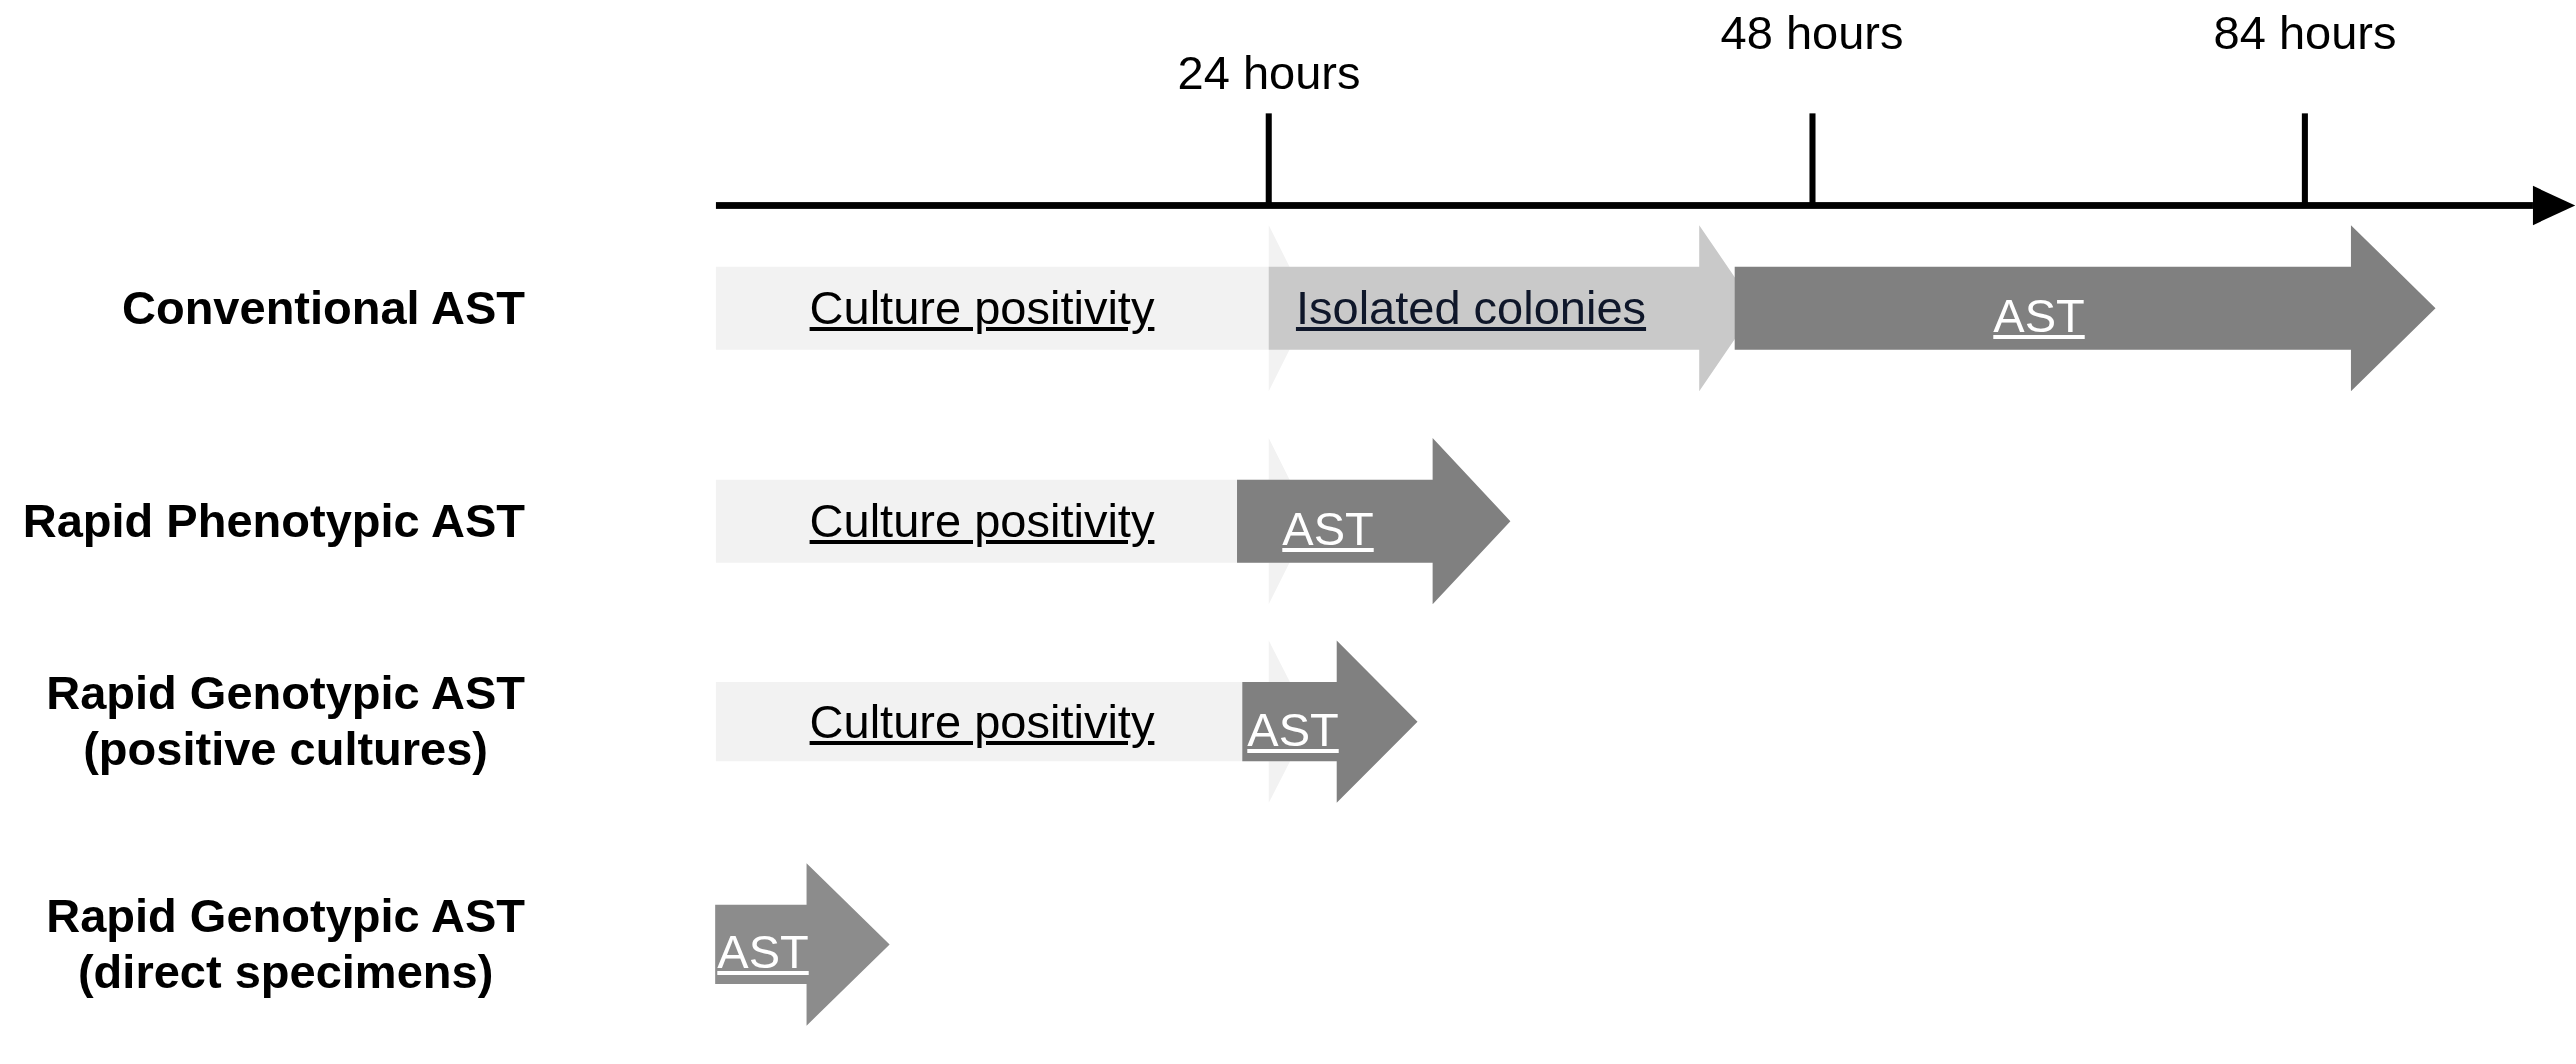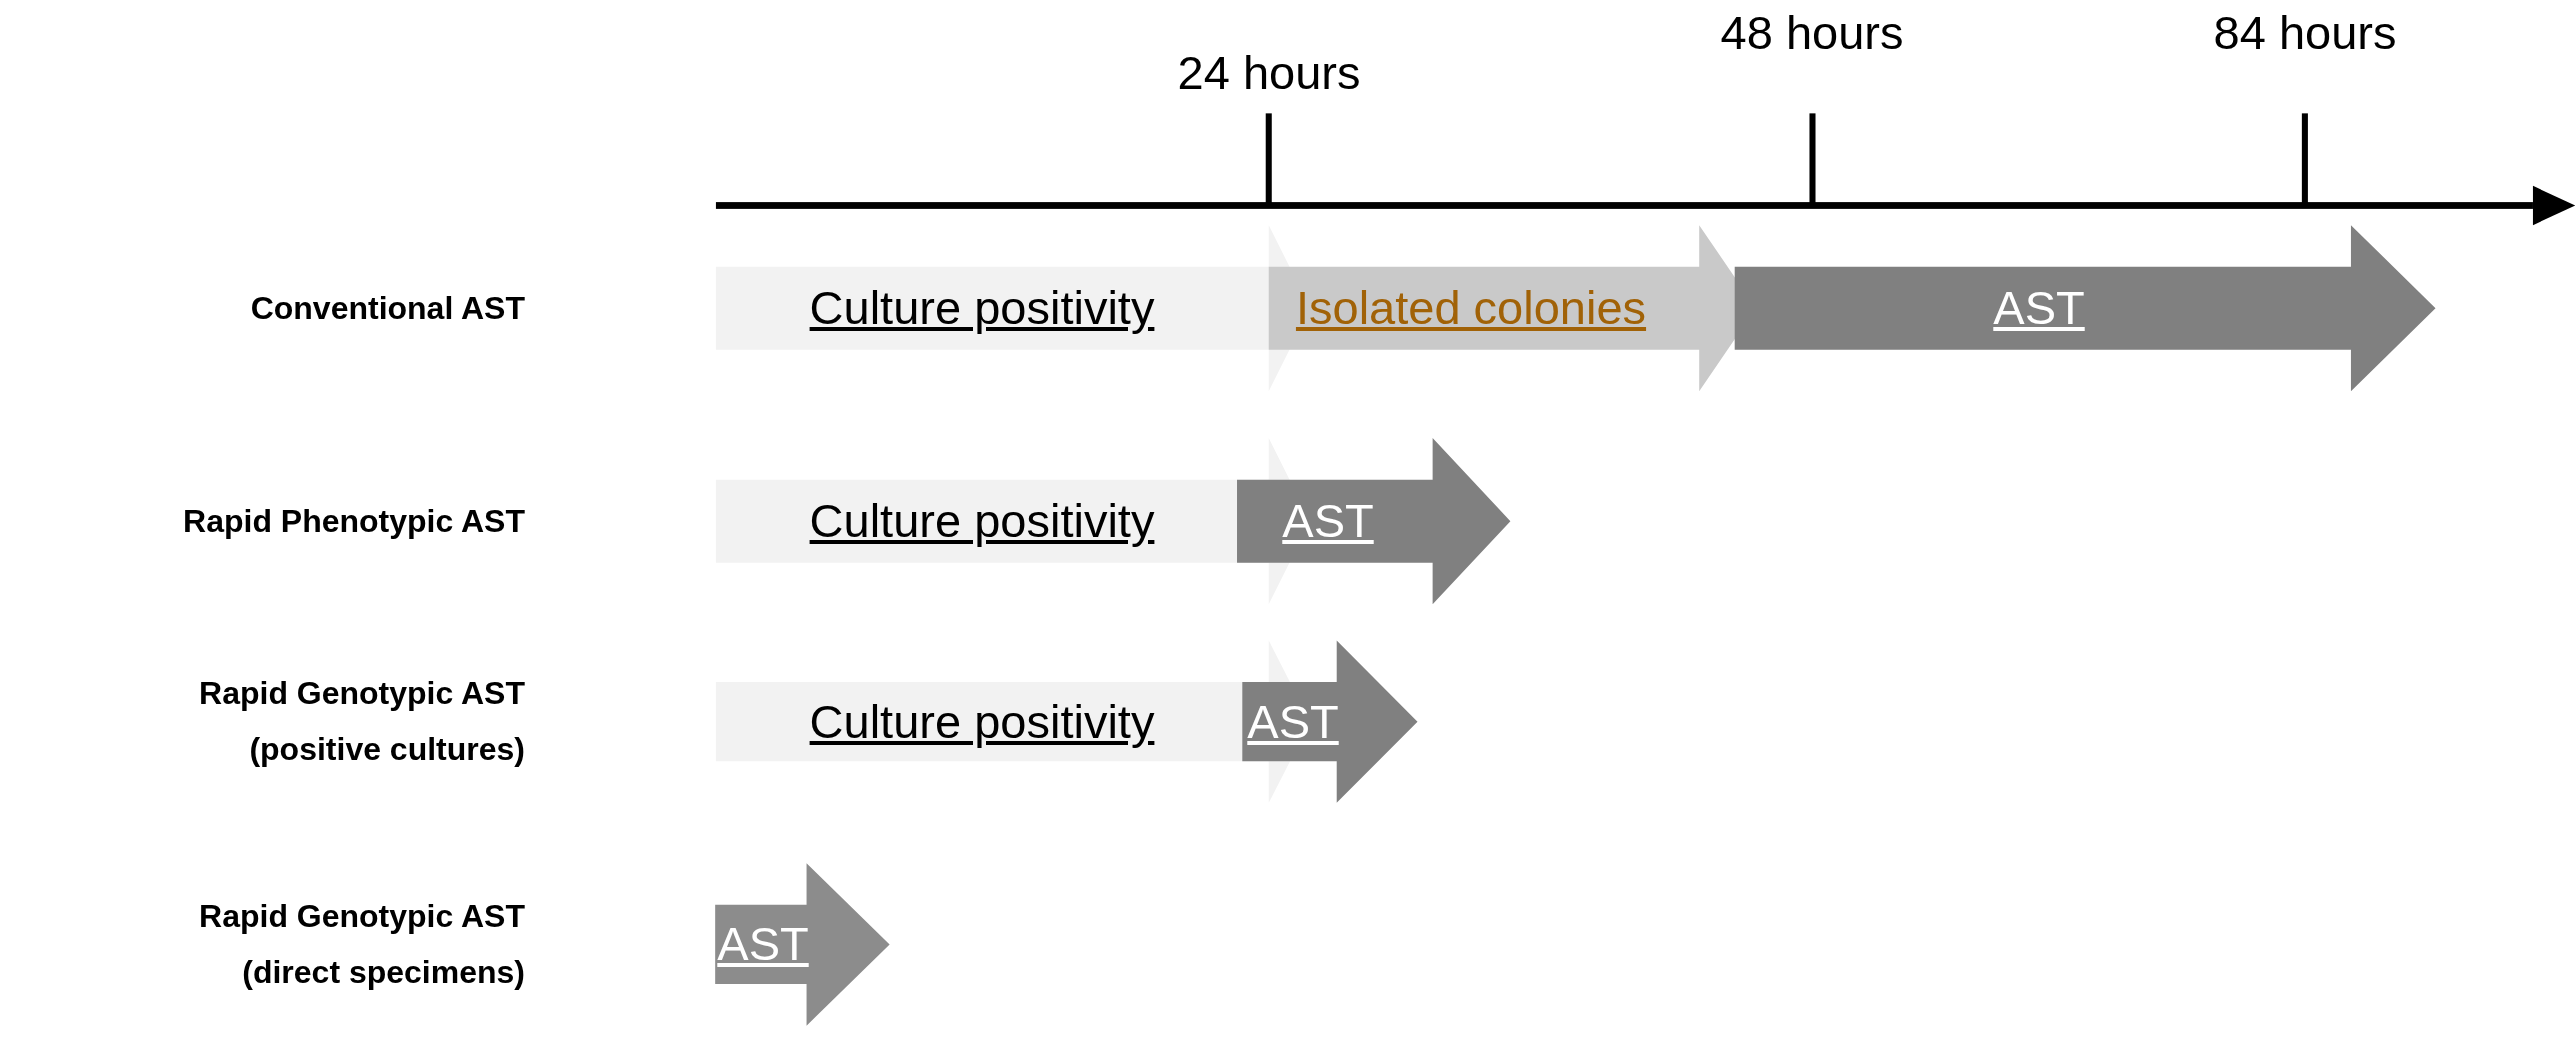--- a/index.html
+++ b/index.html
@@ -25,24 +25,24 @@
     position: absolute;
     font-size: 47px;
     line-height: 47px;
     color: #000000;
     white-space: nowrap;
     transform: translateX(-50%);
     font-weight: 400;
   }
   .row-label {
     position: absolute;
-    text-align: right;
+    text-align: center;
     white-space: nowrap;
     color: #000000;
-    font-size: 32px;
+    font-size: 47px;
     line-height: 56px;
   }
   .row-label .ln1 { font-weight: bold; display: block; }
   .row-label .ln2 { font-weight: 700; display: block; }
 
   svg.layer {
     position: absolute;
     left: 0; top: 0;
     width: 2576px;
     height: 1065px;
@@ -51,21 +51,21 @@
   .bar-text {
     position: absolute;
     font-size: 47px;
     line-height: 44px;
     white-space: nowrap;
     transform: translate(-50%, -50%);
     pointer-events: none;
     text-decoration: underline;
   }
   .bar-text.dark { color: #000000; }
-  .bar-text.light { color: #ffffff; }
+  .bar-text.light { color: #ffffff; margin-top: 8px; }
 </style>
 </head>
 <body>
 
 <div id="figure">
 
   <svg class="layer" id="vector-layer" viewBox="0 0 3411 1410">
       <rect x="948" y="267.5" width="2406" height="9" fill="#000000"></rect>
       <polygon points="3354,246 3410,272 3354,298" fill="#000000"></polygon>
       <rect x="1676" y="150" width="8" height="122" fill="#000000"></rect>
@@ -82,21 +82,21 @@
     </svg>
 
   <div id="text-layer">
       <div class="tick-label" style="left: 1269px; top: 9px; margin-top: 40px;">24 hours</div>
       <div class="tick-label" style="left: 1812px; top: 9px;">48 hours</div>
       <div class="tick-label" style="left: 2305px; top: 9px;">84 hours</div>
       <div class="row-label" style="right: 2051px; top: 280px;">
         <span class="ln1">Conventional AST</span>
       </div>
       <div class="bar-text dark" style="left: 982px; top: 308px; color: rgb(0, 0, 0);">Culture positivity</div>
-      <div class="bar-text dark" style="left: 1471px; top: 308px; color: #a16207;">Isolated colonies</div>
+      <div class="bar-text dark" style="left: 1471px; top: 308px; color: #0f172a;">Isolated colonies</div>
       <div class="bar-text light" style="left: 2039px; top: 308px; color: rgb(255, 255, 255);">AST</div>
       <div class="row-label" style="right: 2051px; top: 493px;">
         <span class="ln1">Rapid Phenotypic AST</span>
       </div>
       <div class="bar-text dark" style="left: 982px; top: 521px; color: rgb(0, 0, 0);">Culture positivity</div>
       <div class="bar-text light" style="left: 1328px; top: 521px; color: rgb(255, 255, 255);">AST</div>
       <div class="row-label" style="right: 2051px; top: 665px;">
         <span class="ln1">Rapid Genotypic AST</span>
         <span class="ln2">(positive cultures)</span>
       </div>

